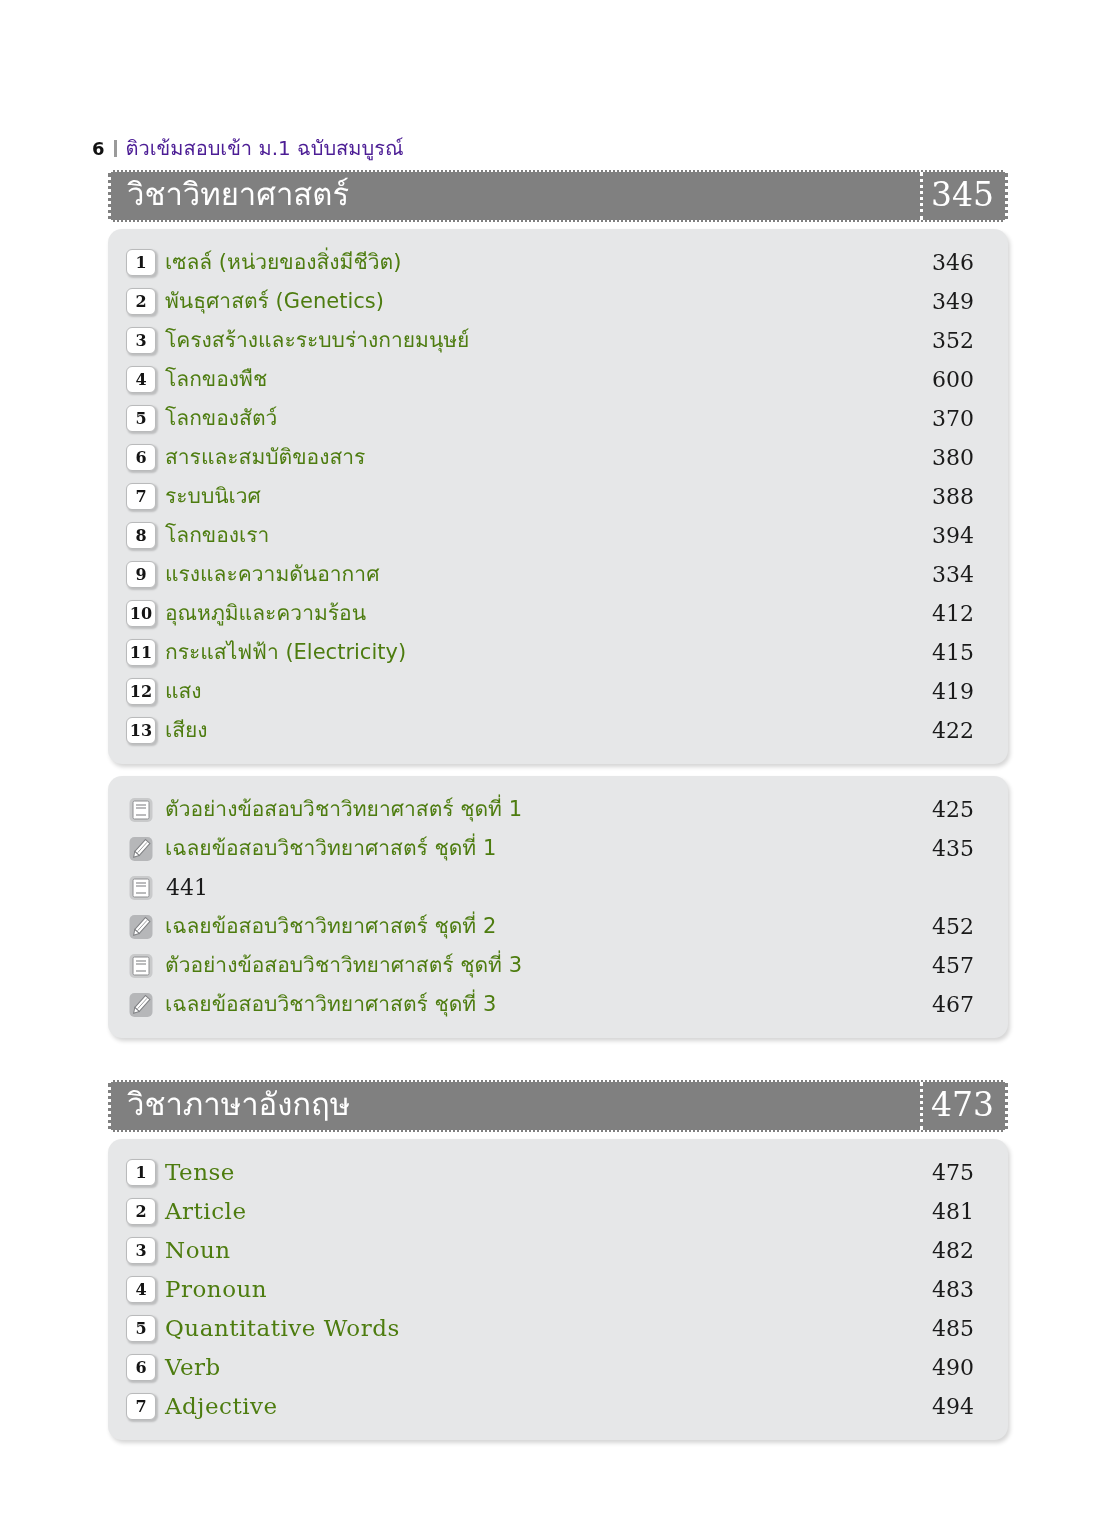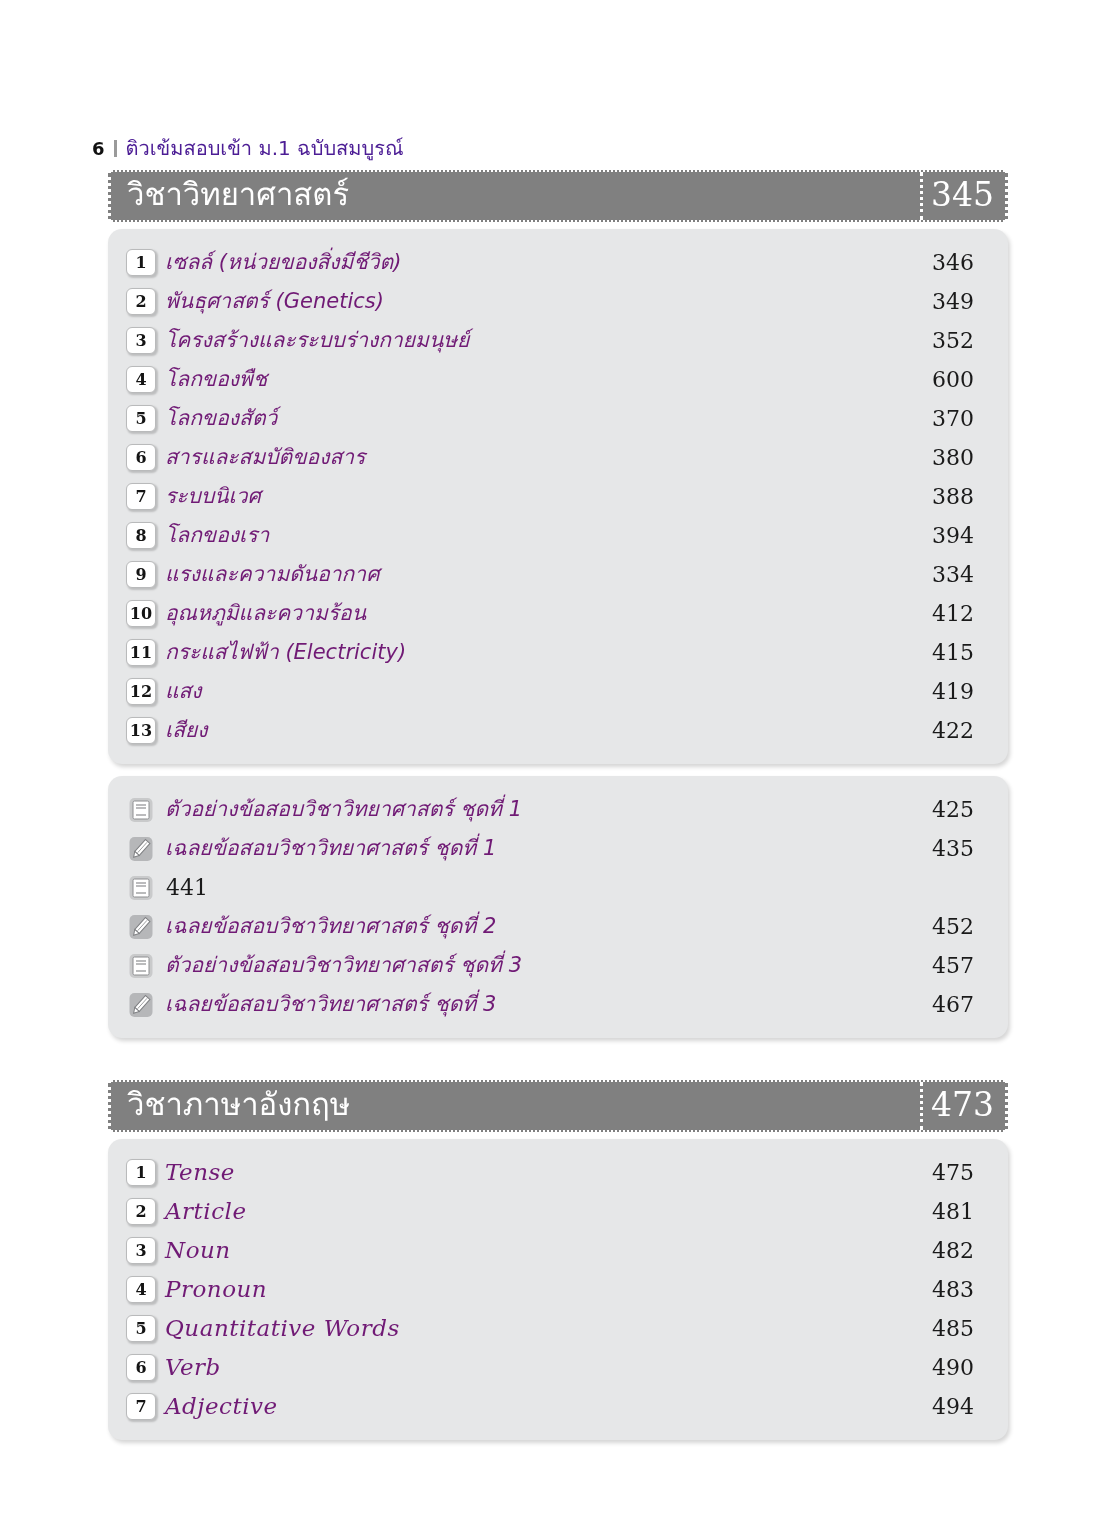--- a/index.html
+++ b/index.html
@@ -138,25 +138,24 @@
     flex: 0 0 auto;
     display: flex;
     align-items: center;
     justify-content: center;
   }
   .icon svg { display: block; }
 
   .row-label {
     margin-left: 9px;
     font-size: 21px;
-    color: #701a75;
+    color: #4d7c0f;
     white-space: nowrap;
     flex: 1;
     line-height: 1.15;
-    font-style: italic;
   }
   .row-label.latin {
     font-family: "DejaVu Serif", "Liberation Serif", serif;
     font-size: 23px;
     letter-spacing: 0.5px;
   }
 
   .row-page {
     font-family: "DejaVu Serif", "Liberation Serif", serif;
     font-size: 22px;

